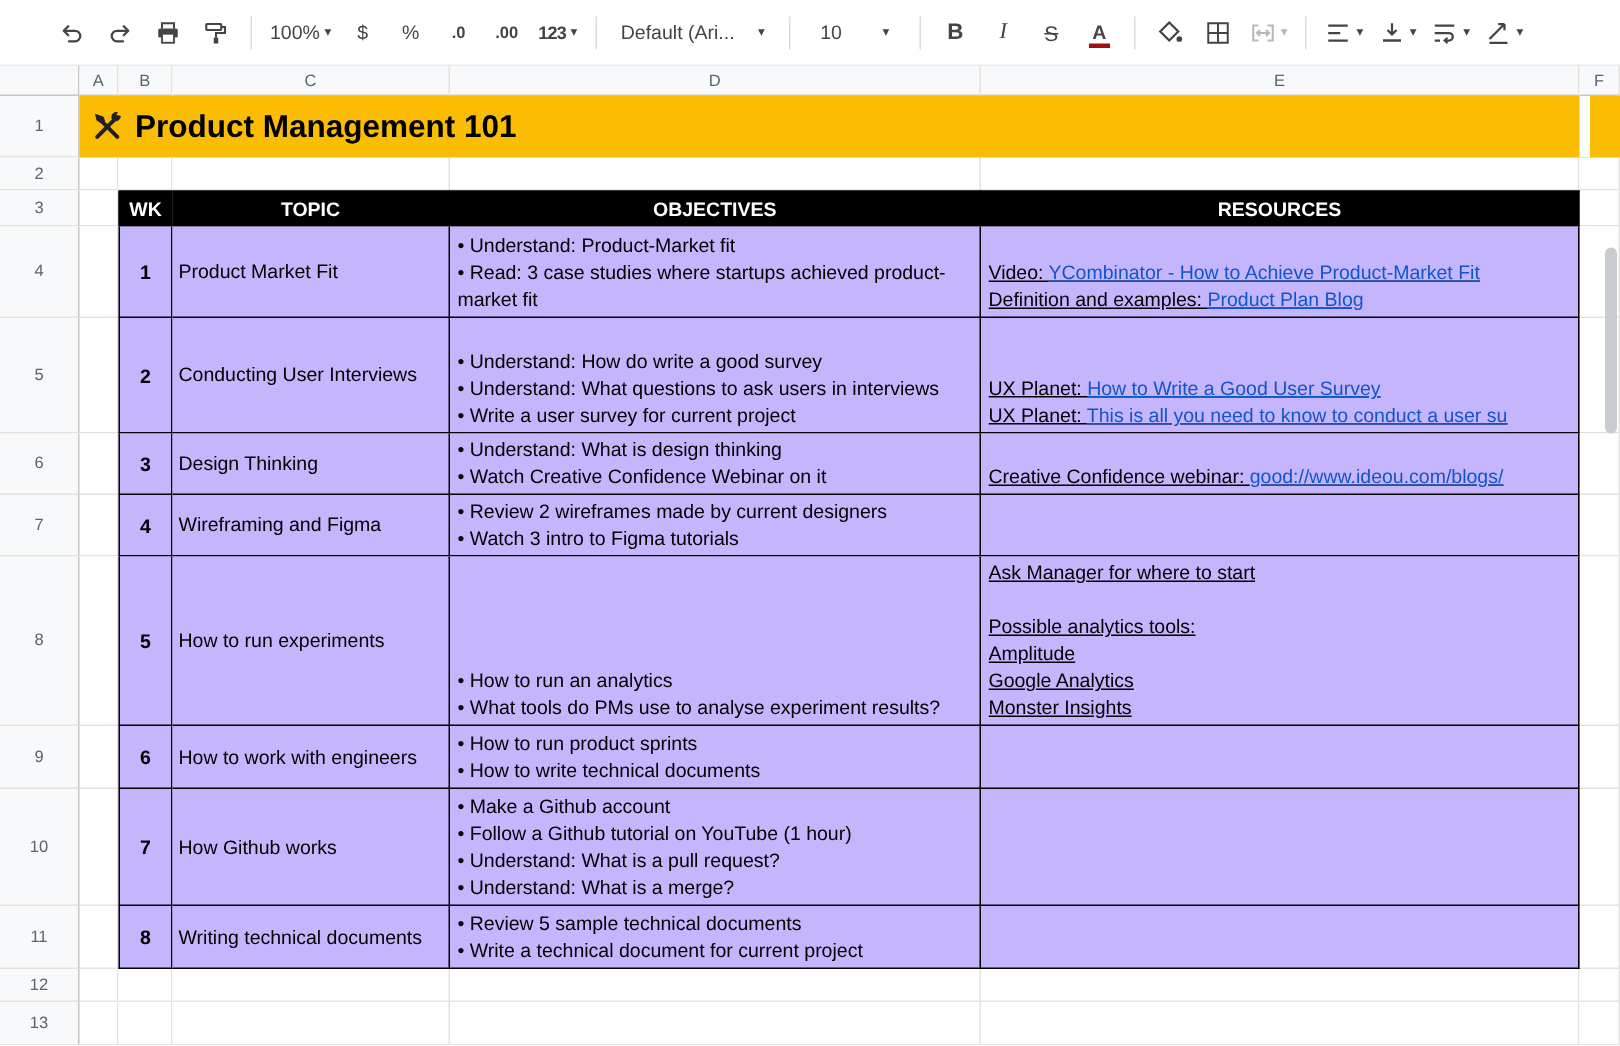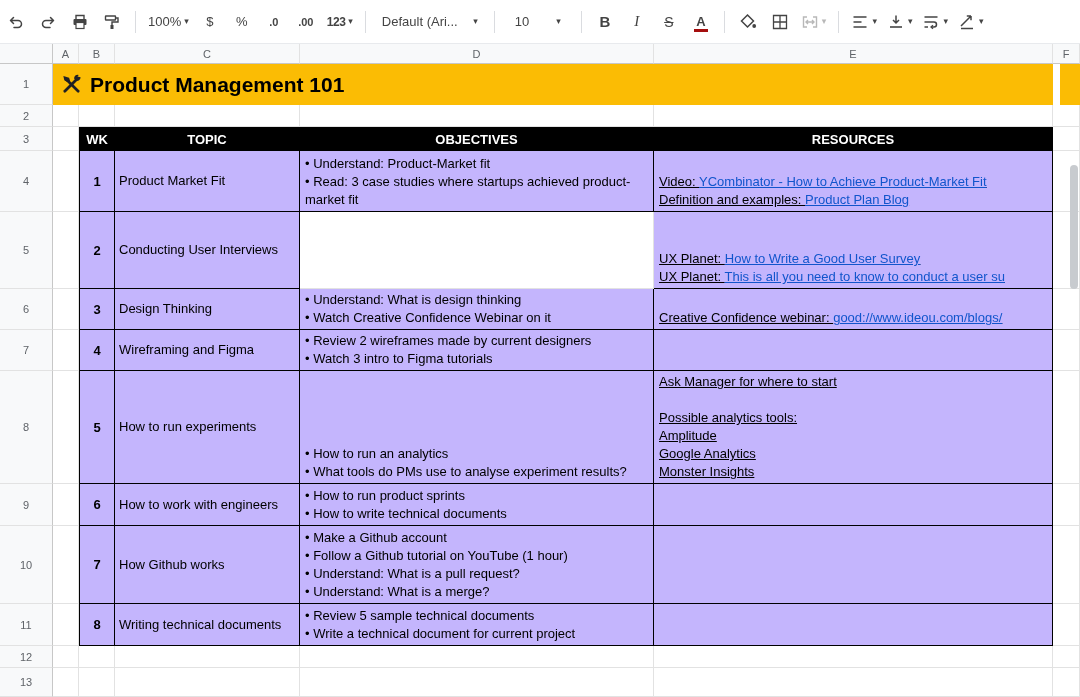--- a/index.html
+++ b/index.html
@@ -1,21 +1,21 @@
 <!DOCTYPE html>
 <html><head>
 <meta charset="utf-8">
 <style>
   * { margin:0; padding:0; box-sizing:border-box; }
   html,body { background:#fff; }
   .stage { position:relative; width:1080px; height:697px; overflow:hidden; background:#fff;
            font-family:"Liberation Sans","DejaVu Sans",sans-serif; }
 
   
-  .toolbar { height:44px; display:flex; align-items:center; 
+  .toolbar { height:44px; display:flex; align-items:center; padding-left:32px;
              border-bottom:1px solid #e8eaed; background:#fff; }
   .tbtn { height:28px; min-width:30px; margin:0 1px; border:none; background:transparent;
           display:flex; align-items:center; justify-content:center; gap:3px;
           color:#444; font:13px "Liberation Sans",sans-serif; padding:0 4px; border-radius:4px; cursor:default; }
   .tbtn svg { display:block; }
   .sep { width:1px; height:22px; background:#dadce0; margin:0 7px; flex:none; }
   .caret { font-size:9px; color:#444; line-height:1; }
   .caret.dis { color:#b8b8b8; }
   .tlabel { font-size:13px; color:#444; white-space:nowrap; }
   .small { font-size:11px; font-weight:bold; }
@@ -301,20 +301,25 @@
       <div class="td obj" style="grid-area: 5 / 5;">
         <div class="line">• Understand: Product-Market fit</div>
         <div class="line">• Read: 3 case studies where startups achieved product-market fit</div>
       </div>
       <div class="td res" style="grid-area: 5 / 6;">
         <div class="line"><span>Video: </span><a class="link" href="#">YCombinator - How to Achieve Product-Market Fit</a></div>
         <div class="line"><span>Definition and examples: </span><a class="link" href="#">Product Plan Blog</a></div>
       </div>
       <div class="td wk left" style="grid-area: 6 / 3;">2</div>
       <div class="td topic" style="grid-area: 6 / 4;">Conducting User Interviews</div>
+      <div class="td obj" style="grid-area: 6 / 5;">
+        <div class="line">• Understand: How do write a good survey</div>
+        <div class="line">• Understand: What questions to ask users in interviews</div>
+        <div class="line">• Write a user survey for current project</div>
+      </div>
       <div class="td res" style="grid-area: 6 / 6;">
         <div class="line"><span>UX Planet: </span><a class="link" href="#">How to Write a Good User Survey</a></div>
         <div class="line"><span>UX Planet: </span><a class="link" href="#">This is all you need to know to conduct a user su</a></div>
       </div>
       <div class="td wk left" style="grid-area: 7 / 3;">3</div>
       <div class="td topic" style="grid-area: 7 / 4;">Design Thinking</div>
       <div class="td obj" style="grid-area: 7 / 5;">
         <div class="line">• Understand: What is design thinking</div>
         <div class="line">• Watch Creative Confidence Webinar on it</div>
       </div>

